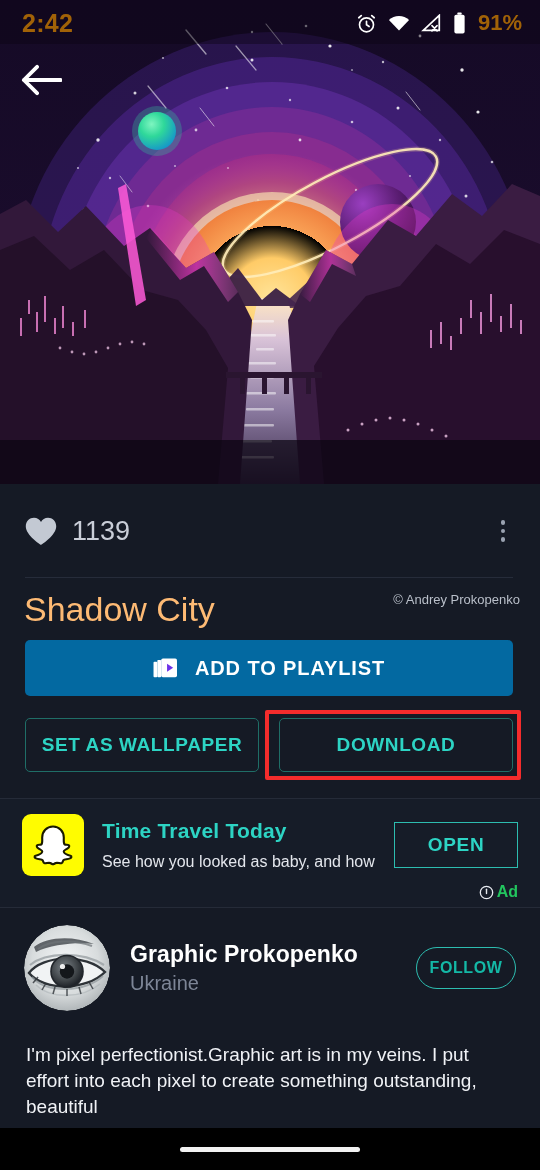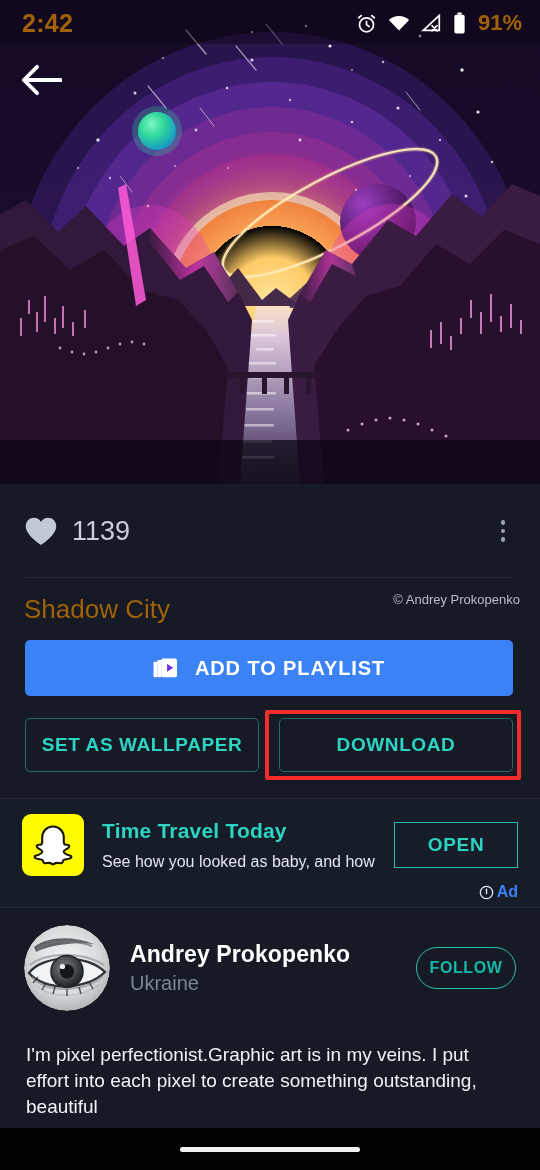--- a/index.html
+++ b/index.html
@@ -80,34 +80,34 @@
     width:488px; height:1px;
     background:#262c3a;
   }
 
   #title-row {
     position:relative;
     height:62px;
     padding:0 24px;
     display:flex; align-items:center;
   }
-  #wall-title { font-size:26px; color:#a16207; font-weight:400; }
+  #wall-title { font-size:34px; color:#fdba74; font-weight:400; }
   #copyright {
     position:absolute; right:20px; top:14px;
     width:130px;
     text-align:right;
     font-size:13px; line-height:15px;
     color:#b9bfc9;
   }
 
   #btn-playlist {
     display:block;
     margin:0 25px;
     width:488px; height:56px;
-    background:#3b82f6;
+    background:#0369a1;
     border:none; border-radius:5px;
     color:#fff;
     font-size:20px; font-weight:700;
     letter-spacing:.9px;
     display:flex; align-items:center; justify-content:center; gap:17px;
     cursor:pointer;
     font-family:"Liberation Sans", sans-serif;
   }
 
   #btn-row {
@@ -176,21 +176,21 @@
     color:#2dd4c4;
     font-size:19px; font-weight:700;
     letter-spacing:.7px;
     display:flex; align-items:center; justify-content:center;
     cursor:pointer;
     font-family:"Liberation Sans", sans-serif;
   }
   #ad-label {
     position:absolute; right:22px; bottom:6px;
     display:flex; align-items:center; gap:3px;
-    font-size:16px; color:#3b82f6; font-weight:700;
+    font-size:16px; color:#22c55e; font-weight:700;
   }
 
   
   #author-block {
     position:relative;
     height:120px;
     padding:0 24px;
     display:flex; align-items:center; gap:20px;
   }
   #avatar {
@@ -610,21 +610,21 @@
                 <path d="M22 58 L18 65"></path>
                 <path d="M31 62 L29 69"></path>
               <path d="M43 64 L43 71"></path>
                 <path d="M55 62 L57 69"></path>
                 <path d="M65 57 L69 64"></path>
             </g>
           </g>
         </svg>
       </span>
       <span id="author-text">
-        <span id="author-name" style="display:block">Andrey Prokopenko</span>
+        <span id="author-name" style="display:block">Graphic Prokopenko</span>
         <span id="author-country" style="display:block">Ukraine</span>
       </span>
       <button id="btn-follow">
         <span>FOLLOW</span>
       </button>
     </div>
 
     <div id="bio">I'm pixel perfectionist.Graphic art is in my veins. I put effort into each pixel to create something outstanding, beautiful</div>
   </div>
 

